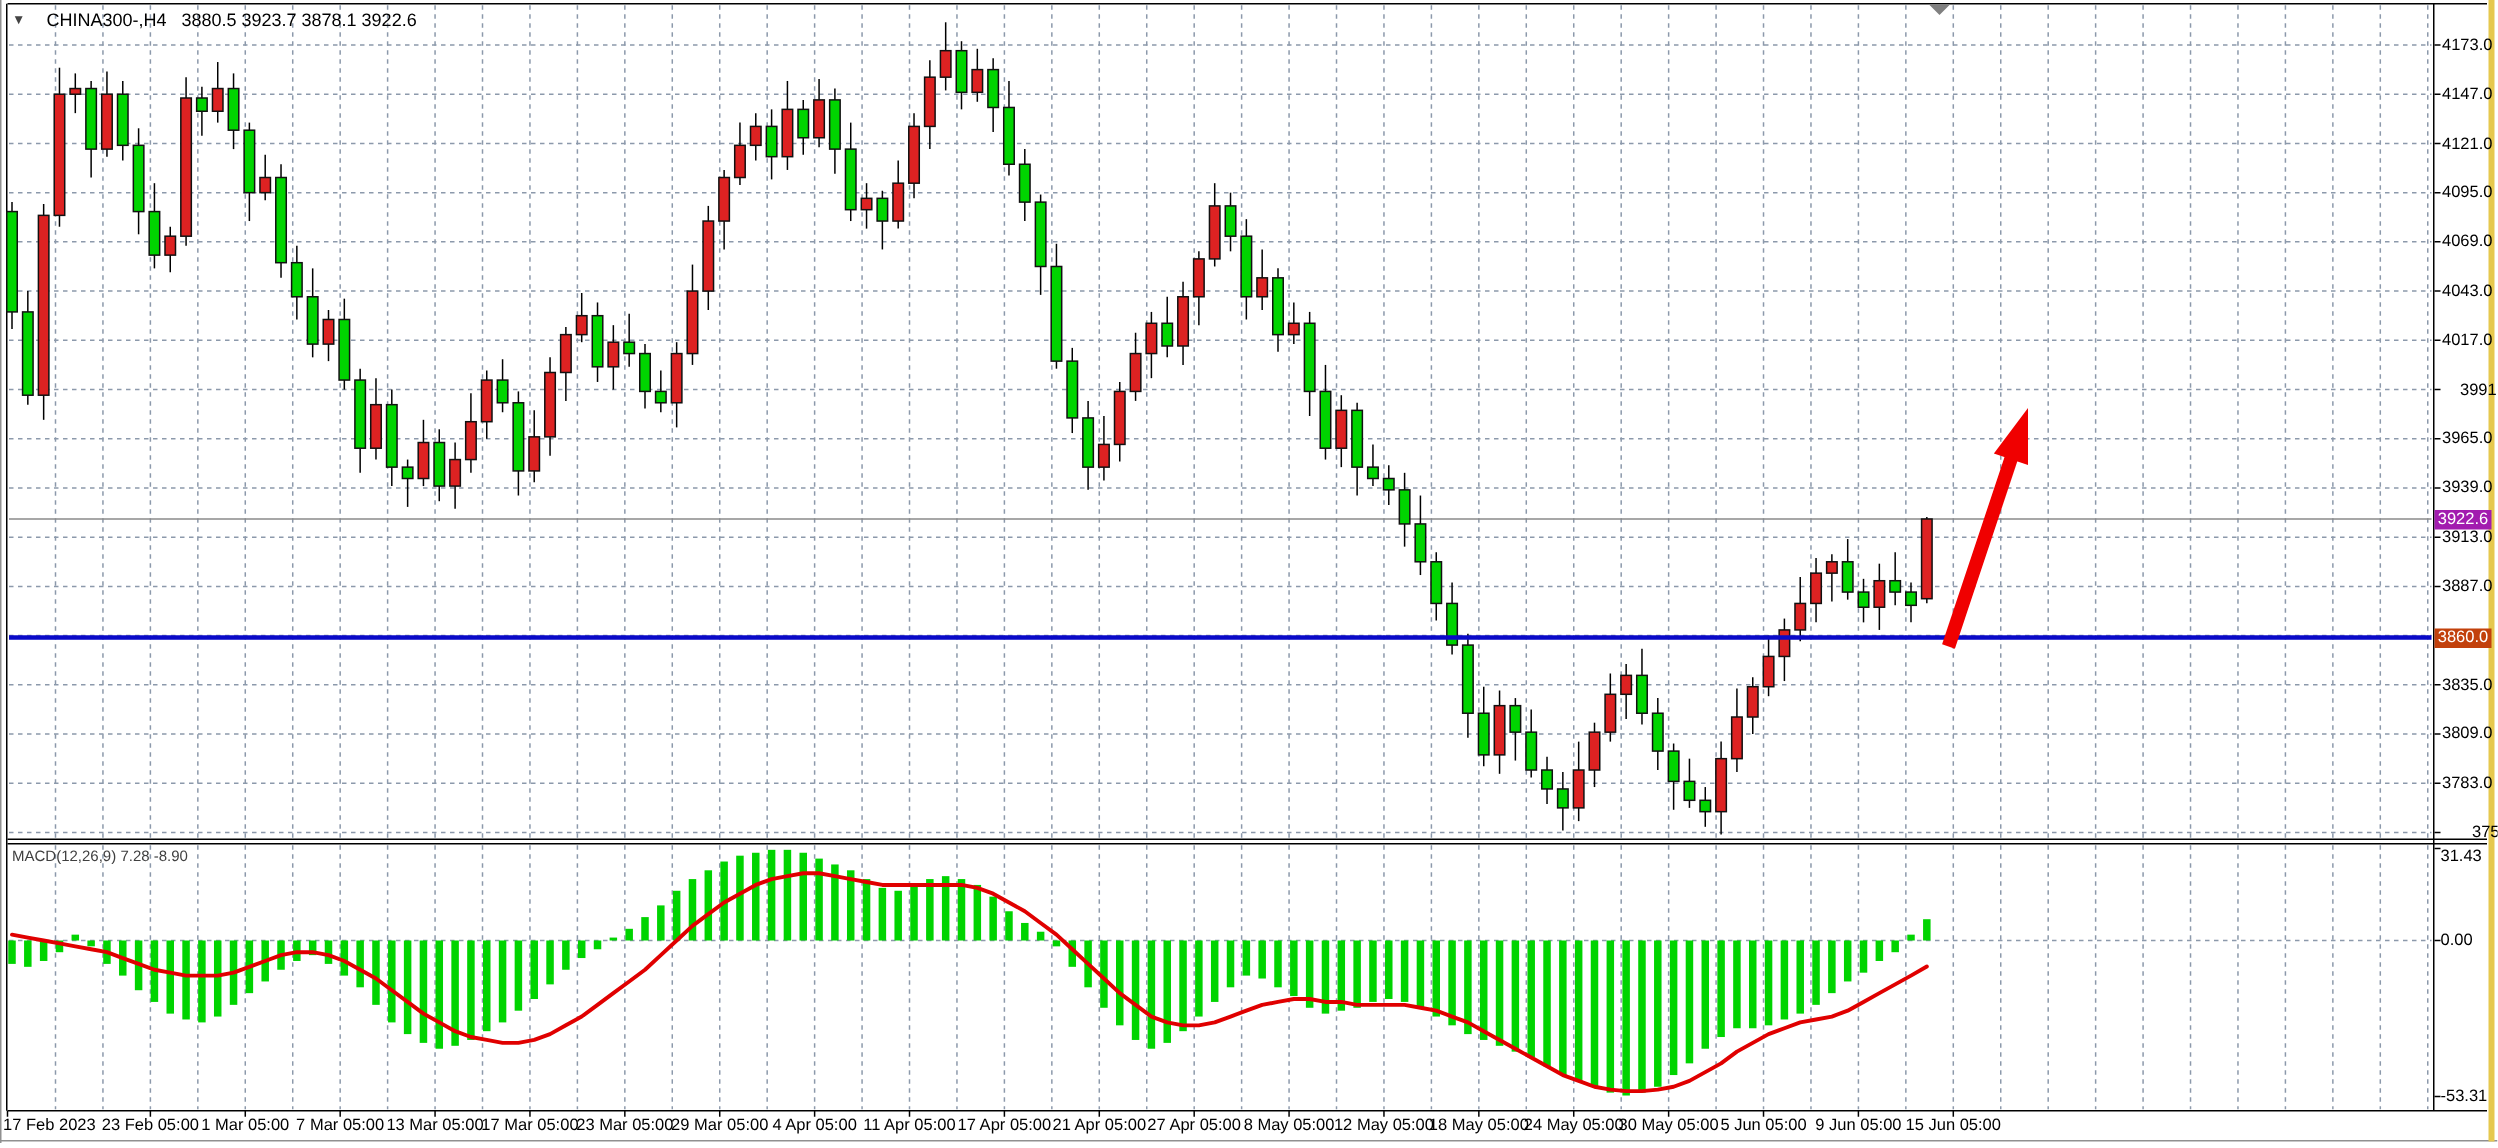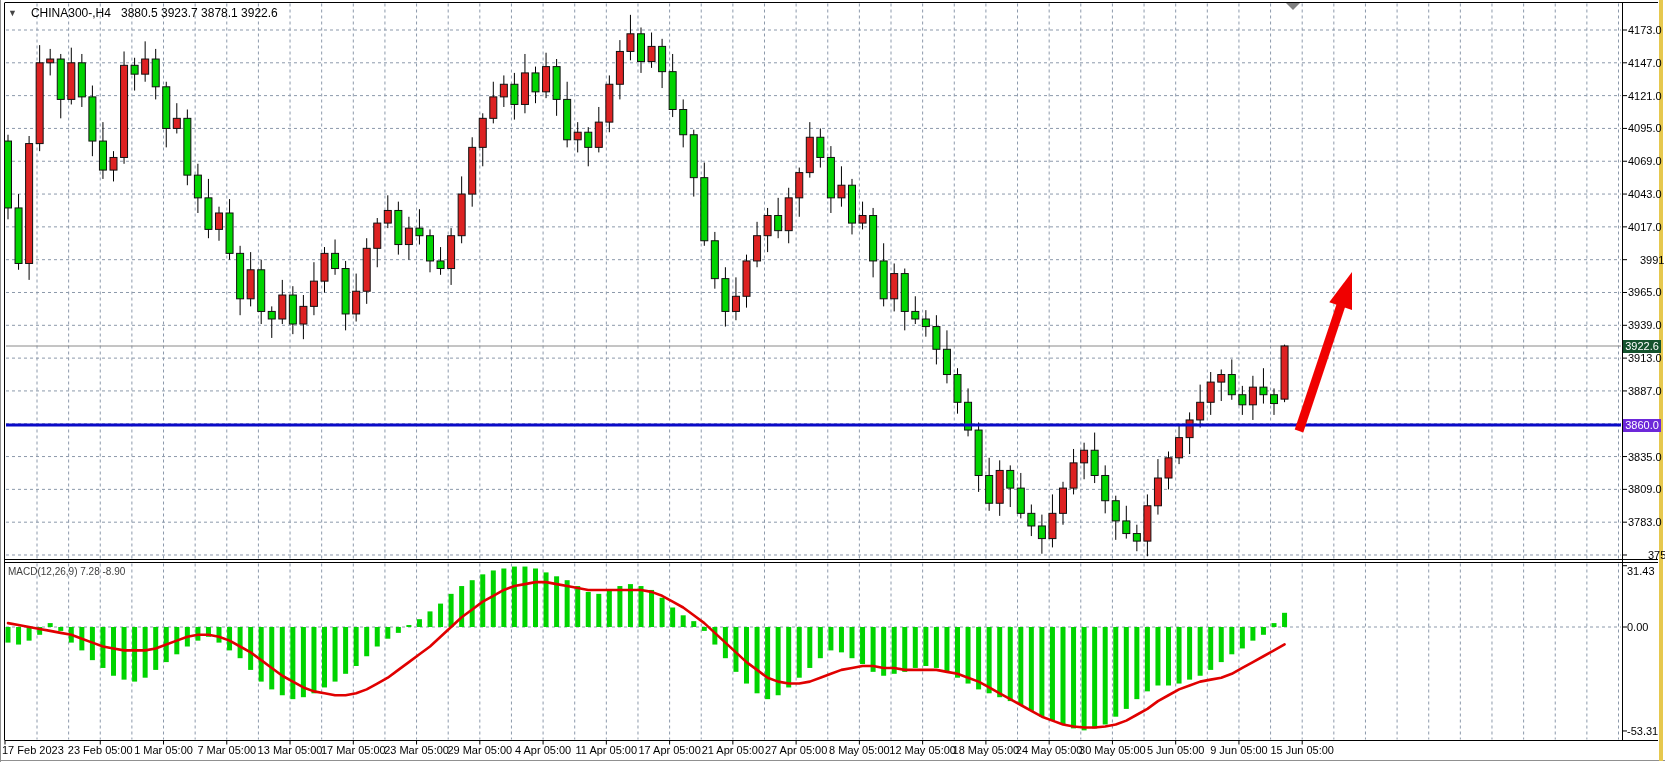--- a/index.html
+++ b/index.html
@@ -8,22 +8,22 @@
   #chart-svg{position:absolute;left:0;top:0;z-index:1}
   .title-bar{position:absolute;left:8px;top:6px;z-index:5;display:flex;align-items:center;
              font-size:12px;color:#000;gap:10px;white-space:nowrap}
   .dd-icon{font-size:9px;color:#444;margin-right:4px}
   .macd-label{position:absolute;left:8px;top:566px;z-index:5;font-size:10px;color:#404040;white-space:nowrap}
   .price-label{position:absolute;left:1628px;font-size:11px;line-height:12px;color:#000;z-index:4;white-space:nowrap}
   .time-label{position:absolute;top:744px;font-size:11px;color:#000;z-index:4;white-space:nowrap;transform:translateX(-50%)}
   .time-label.first{transform:none}
   .marker{position:absolute;left:1623px;width:38px;z-index:6;font-size:11px;line-height:13px;
           color:#fff;text-align:center;padding:0}
-  .marker.current{background:#14532d}
-  .marker.level{background:#6d28d9}
+  .marker.current{background:#a21caf}
+  .marker.level{background:#c2410c}
   .macd-scale{position:absolute;left:1627px;font-size:11px;line-height:12px;color:#000;z-index:4;white-space:nowrap}
   .edge-left{position:absolute;left:0;top:0;width:1px;height:762px;background:#909090;z-index:3}
   .edge-bottom{position:absolute;left:0;top:760px;width:1665px;height:1px;background:#909090;z-index:3}
   .edge-yellow{position:absolute;left:1659px;top:0;width:4px;height:761px;background:#e6c84e;z-index:3}
 </style>
 </head>
 <body>
 
 <svg id="chart-svg" width="1665" height="765">
     <line x1="5" y1="2.5" x2="1658" y2="2.5" stroke="#000" stroke-width="1"></line>

